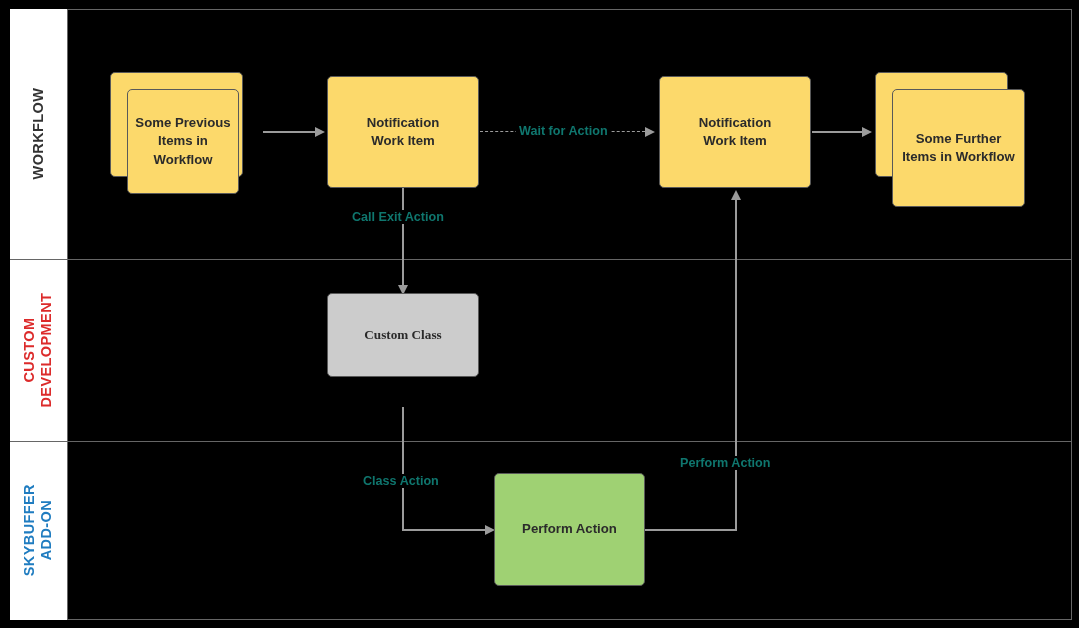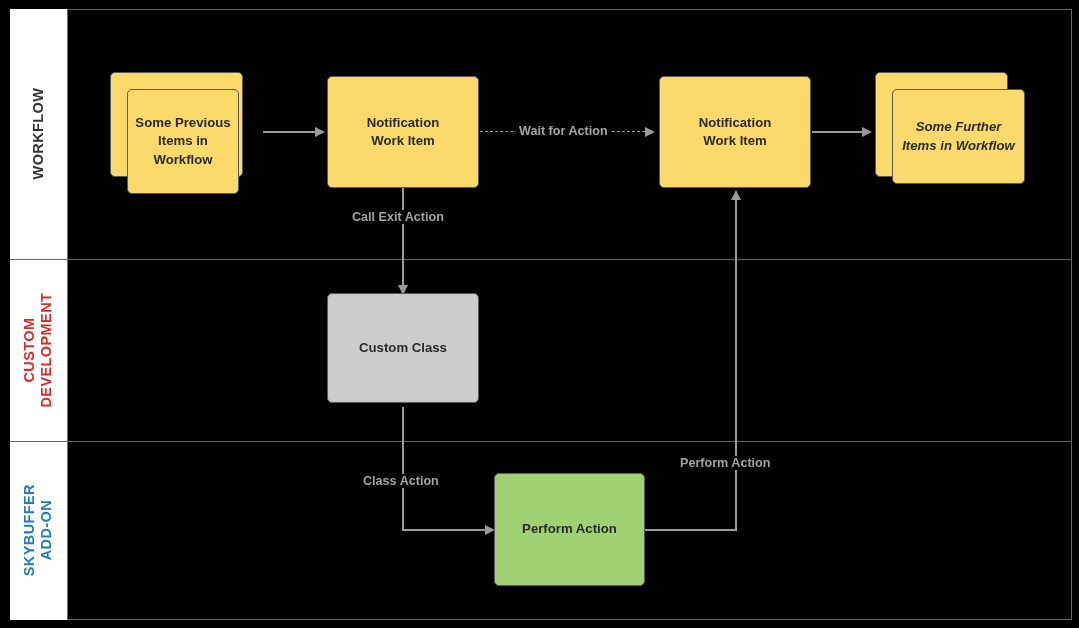--- a/index.html
+++ b/index.html
@@ -122,21 +122,21 @@
   .arrow.up {
     border-left: 5.5px solid transparent;
     border-right: 5.5px solid transparent;
     border-bottom: 10px solid #9b9b9b;
   }
 
   .edge-label {
     position: absolute;
     font-size: 12.6px;
     font-weight: bold;
-    color: #a3a3a3;
+    color: #0f766e;
     white-space: nowrap;
     z-index: 5;
     background: #000000;
     padding: 0 3px;
   }
 </style>
 </head>
 <body>
 
 <div id="canvas">
@@ -204,28 +204,28 @@
   </div>
 
   <div class="node task-yellow" style="left:659px; top:76px; width:152px; height:112px;">
     <div>
       <span>Notification</span><br>
       <span>Work Item</span>
     </div>
   </div>
 
   <div class="stack-back" style="left:875px; top:72px; width:133px; height:105px;"></div>
-  <div class="node task-yellow" style="left:892px; top:89px; width:133px; height:95px;font-style:italic;">
+  <div class="node task-yellow" style="left:892px; top:89px; width:133px; height:118px;">
     <div>
       <span>Some Further</span><br>
       <span>Items in Workflow</span>
     </div>
   </div>
 
-  <div class="node task-gray" style="left:327px; top:293px; width:152px; height:110px;">
+  <div class="node task-gray" style="left:327px; top:293px; width:152px; height:84px;font-family:Liberation Serif, serif;">
     <span>Custom Class</span>
   </div>
 
   <div class="node task-green" style="left:494px; top:473px; width:151px; height:113px;">
     <span>Perform Action</span>
   </div>
 
 </div>
 
 </body></html>

